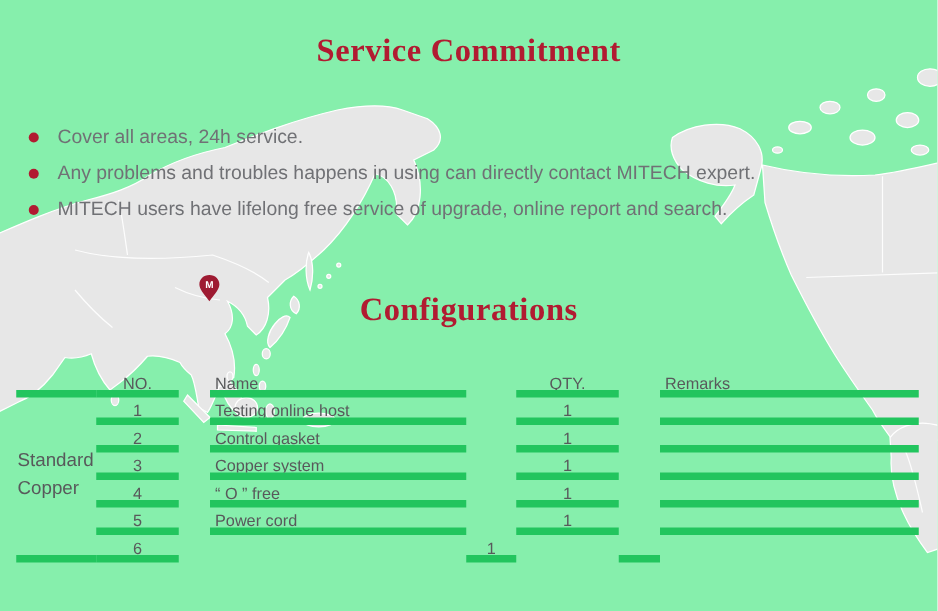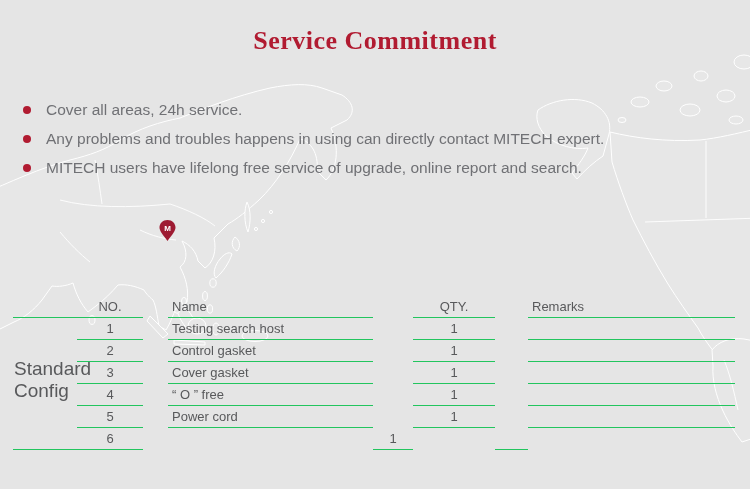--- a/index.html
+++ b/index.html
@@ -1,39 +1,39 @@
 <!DOCTYPE html>
 <html><head>
 <meta charset="utf-8">
 <style>
   html,body{margin:0;padding:0;background:#fff;}
-  .canvas{position:relative;width:750px;height:489px;overflow:hidden;background:#e5e5e5;
+  .canvas{position:relative;width:750px;height:489px;overflow:hidden;background:#86efac;
           font-family:"Liberation Sans",sans-serif;}
   
   .map{position:absolute;left:0;top:0;width:750px;height:489px;}
   
   .big-title{position:absolute;left:0;width:750px;text-align:center;
              font-family:"Liberation Serif",serif;font-weight:bold;font-size:26px;
              color:#b11b31;letter-spacing:0.5px;}
   .t-service{top:26px;}
   .t-config{top:233px;}
   
   .bullets{position:absolute;left:23px;top:95px;}
   .bullet{display:flex;align-items:center;height:29px;}
   .dot{width:8px;height:8px;border-radius:50%;background:#b11b31;margin-right:15px;flex:0 0 auto;}
   .btxt{font-size:15.5px;color:#707175;white-space:nowrap;}
   
   .cfg-table{position:absolute;left:13px;top:296px;display:grid;
              grid-template-columns:64px 66px 25px 205px 40px 82px 33px 207px;
              grid-auto-rows:22px;font-size:13px;color:#58595b;}
   .cell{line-height:21px;overflow:hidden;white-space:nowrap;}
-  .b{border-bottom:1px solid #22c55e;}
+  .b{border-bottom:6px solid #22c55e;}
   .ctr{text-align:center;}
   .padl{padding-left:4px;}
-  .group-label{position:absolute;left:14px;top:358px;font-size:19px;color:#58595b;
+  .group-label{position:absolute;left:14px;top:358px;font-size:15px;color:#58595b;
                line-height:22px;}
   .pin{position:absolute;left:158px;top:219px;}
 </style>
 </head>
 <body>
 
 <div class="canvas">
 
   <svg class="map" viewBox="0 0 750 489" xmlns="http://www.w3.org/2000/svg">
     <g fill="#e7e7e7" stroke="#ffffff" stroke-width="1">
@@ -122,59 +122,60 @@
       <span class="btxt">MITECH users have lifelong free service of upgrade, online report and search.</span>
     </div>
   </div>
 
   <svg class="pin" width="19" height="24" viewBox="0 0 19 24" xmlns="http://www.w3.org/2000/svg">
     <path d="M 9.5,1 C 14.2,1 17.5,4.4 17.5,8.6 C 17.5,12 14.5,15.5 9.5,22
              C 4.5,15.5 1.5,12 1.5,8.6 C 1.5,4.4 4.8,1 9.5,1 Z" fill="#9e1b32"></path>
     <text x="9.5" y="11.6" text-anchor="middle" font-size="8" font-weight="bold" font-family="Liberation Sans, sans-serif" fill="#ffffff">M</text>
   </svg>
 
+  <div class="big-title t-config">Configurations</div>
 
   <div class="group-label">
     <div>Standard</div>
-    <div>Config</div>
+    <div>Copper</div>
   </div>
 
   <div class="cfg-table">
 
     <div class="cell b"></div>
     <div class="cell b ctr">NO.</div>
     <div class="cell"></div>
     <div class="cell b padl">Name</div>
     <div class="cell"></div>
     <div class="cell b ctr">QTY.</div>
     <div class="cell"></div>
     <div class="cell b padl">Remarks</div>
 
     <div class="cell"></div>
     <div class="cell b ctr">1</div>
     <div class="cell"></div>
-    <div class="cell b padl">Testing search host</div>
+    <div class="cell b padl">Testing online host</div>
     <div class="cell"></div>
     <div class="cell b ctr">1</div>
     <div class="cell"></div>
     <div class="cell b padl"></div>
 
     <div class="cell"></div>
     <div class="cell b ctr">2</div>
     <div class="cell"></div>
     <div class="cell b padl">Control gasket</div>
     <div class="cell"></div>
     <div class="cell b ctr">1</div>
     <div class="cell"></div>
     <div class="cell b padl"></div>
 
     <div class="cell"></div>
     <div class="cell b ctr">3</div>
     <div class="cell"></div>
-    <div class="cell b padl">Cover gasket</div>
+    <div class="cell b padl">Copper system</div>
     <div class="cell"></div>
     <div class="cell b ctr">1</div>
     <div class="cell"></div>
     <div class="cell b padl"></div>
 
     <div class="cell"></div>
     <div class="cell b ctr">4</div>
     <div class="cell"></div>
     <div class="cell b padl">“ O ” free</div>
     <div class="cell"></div>

